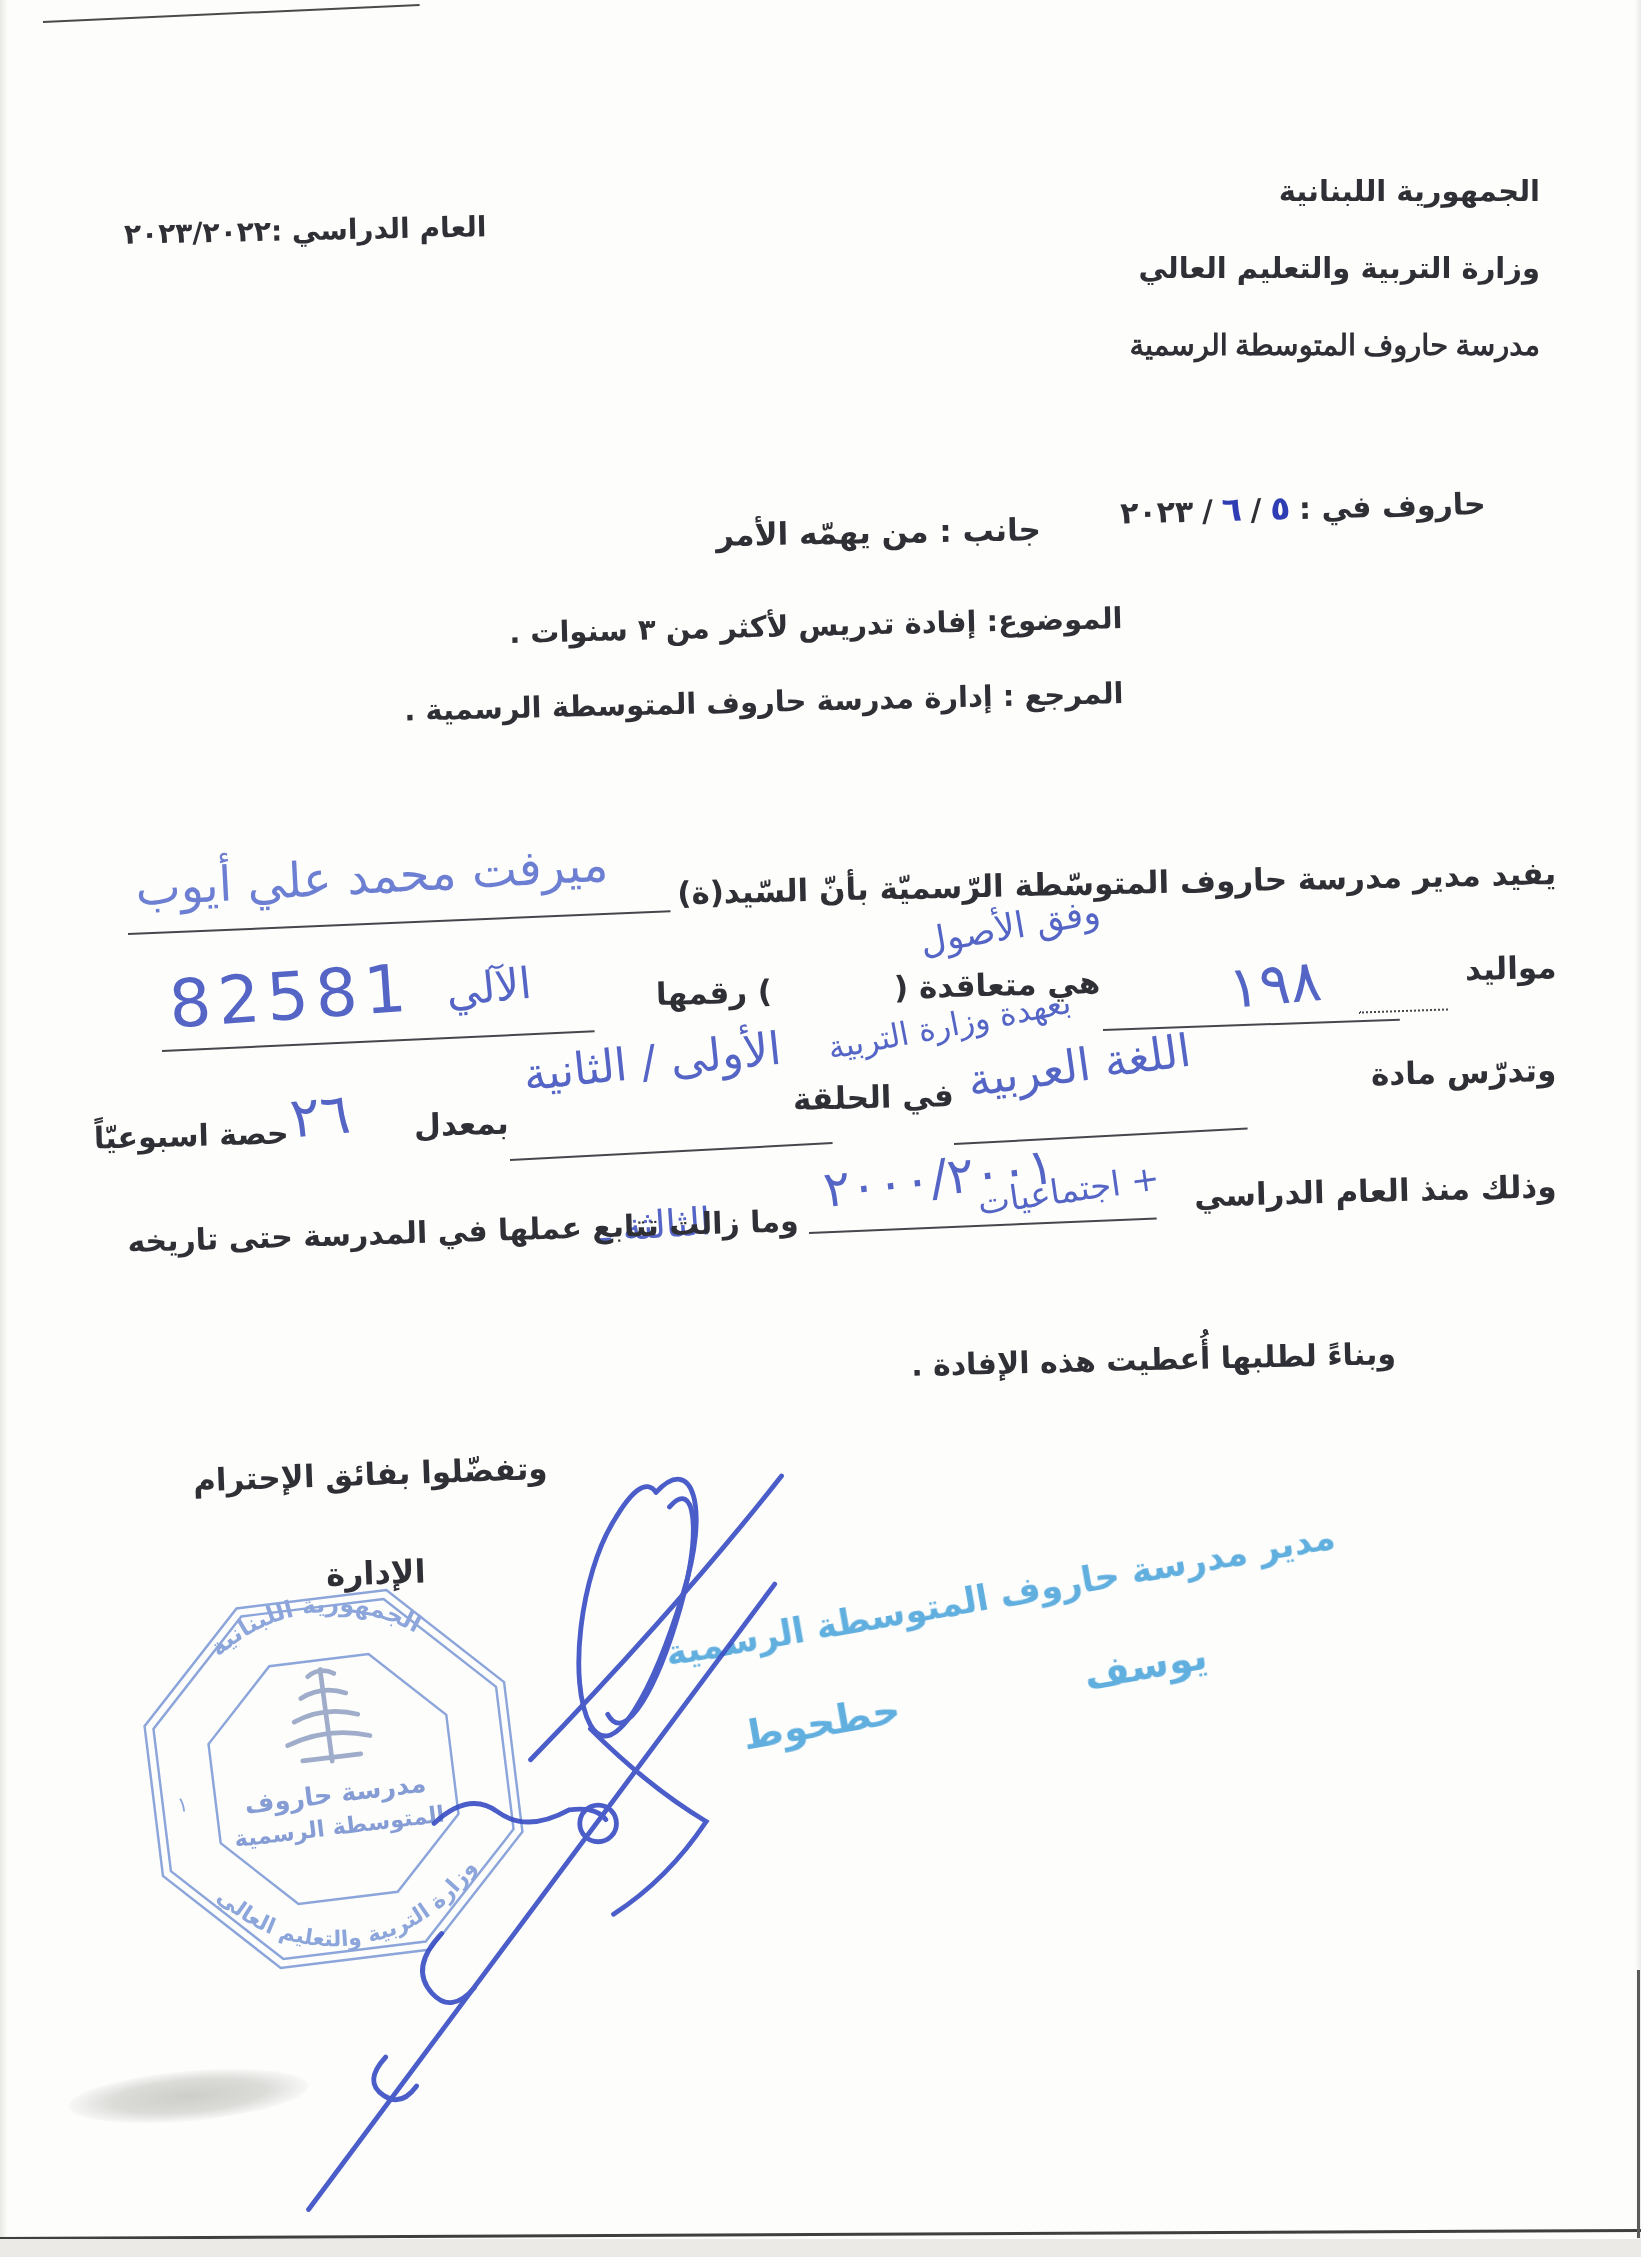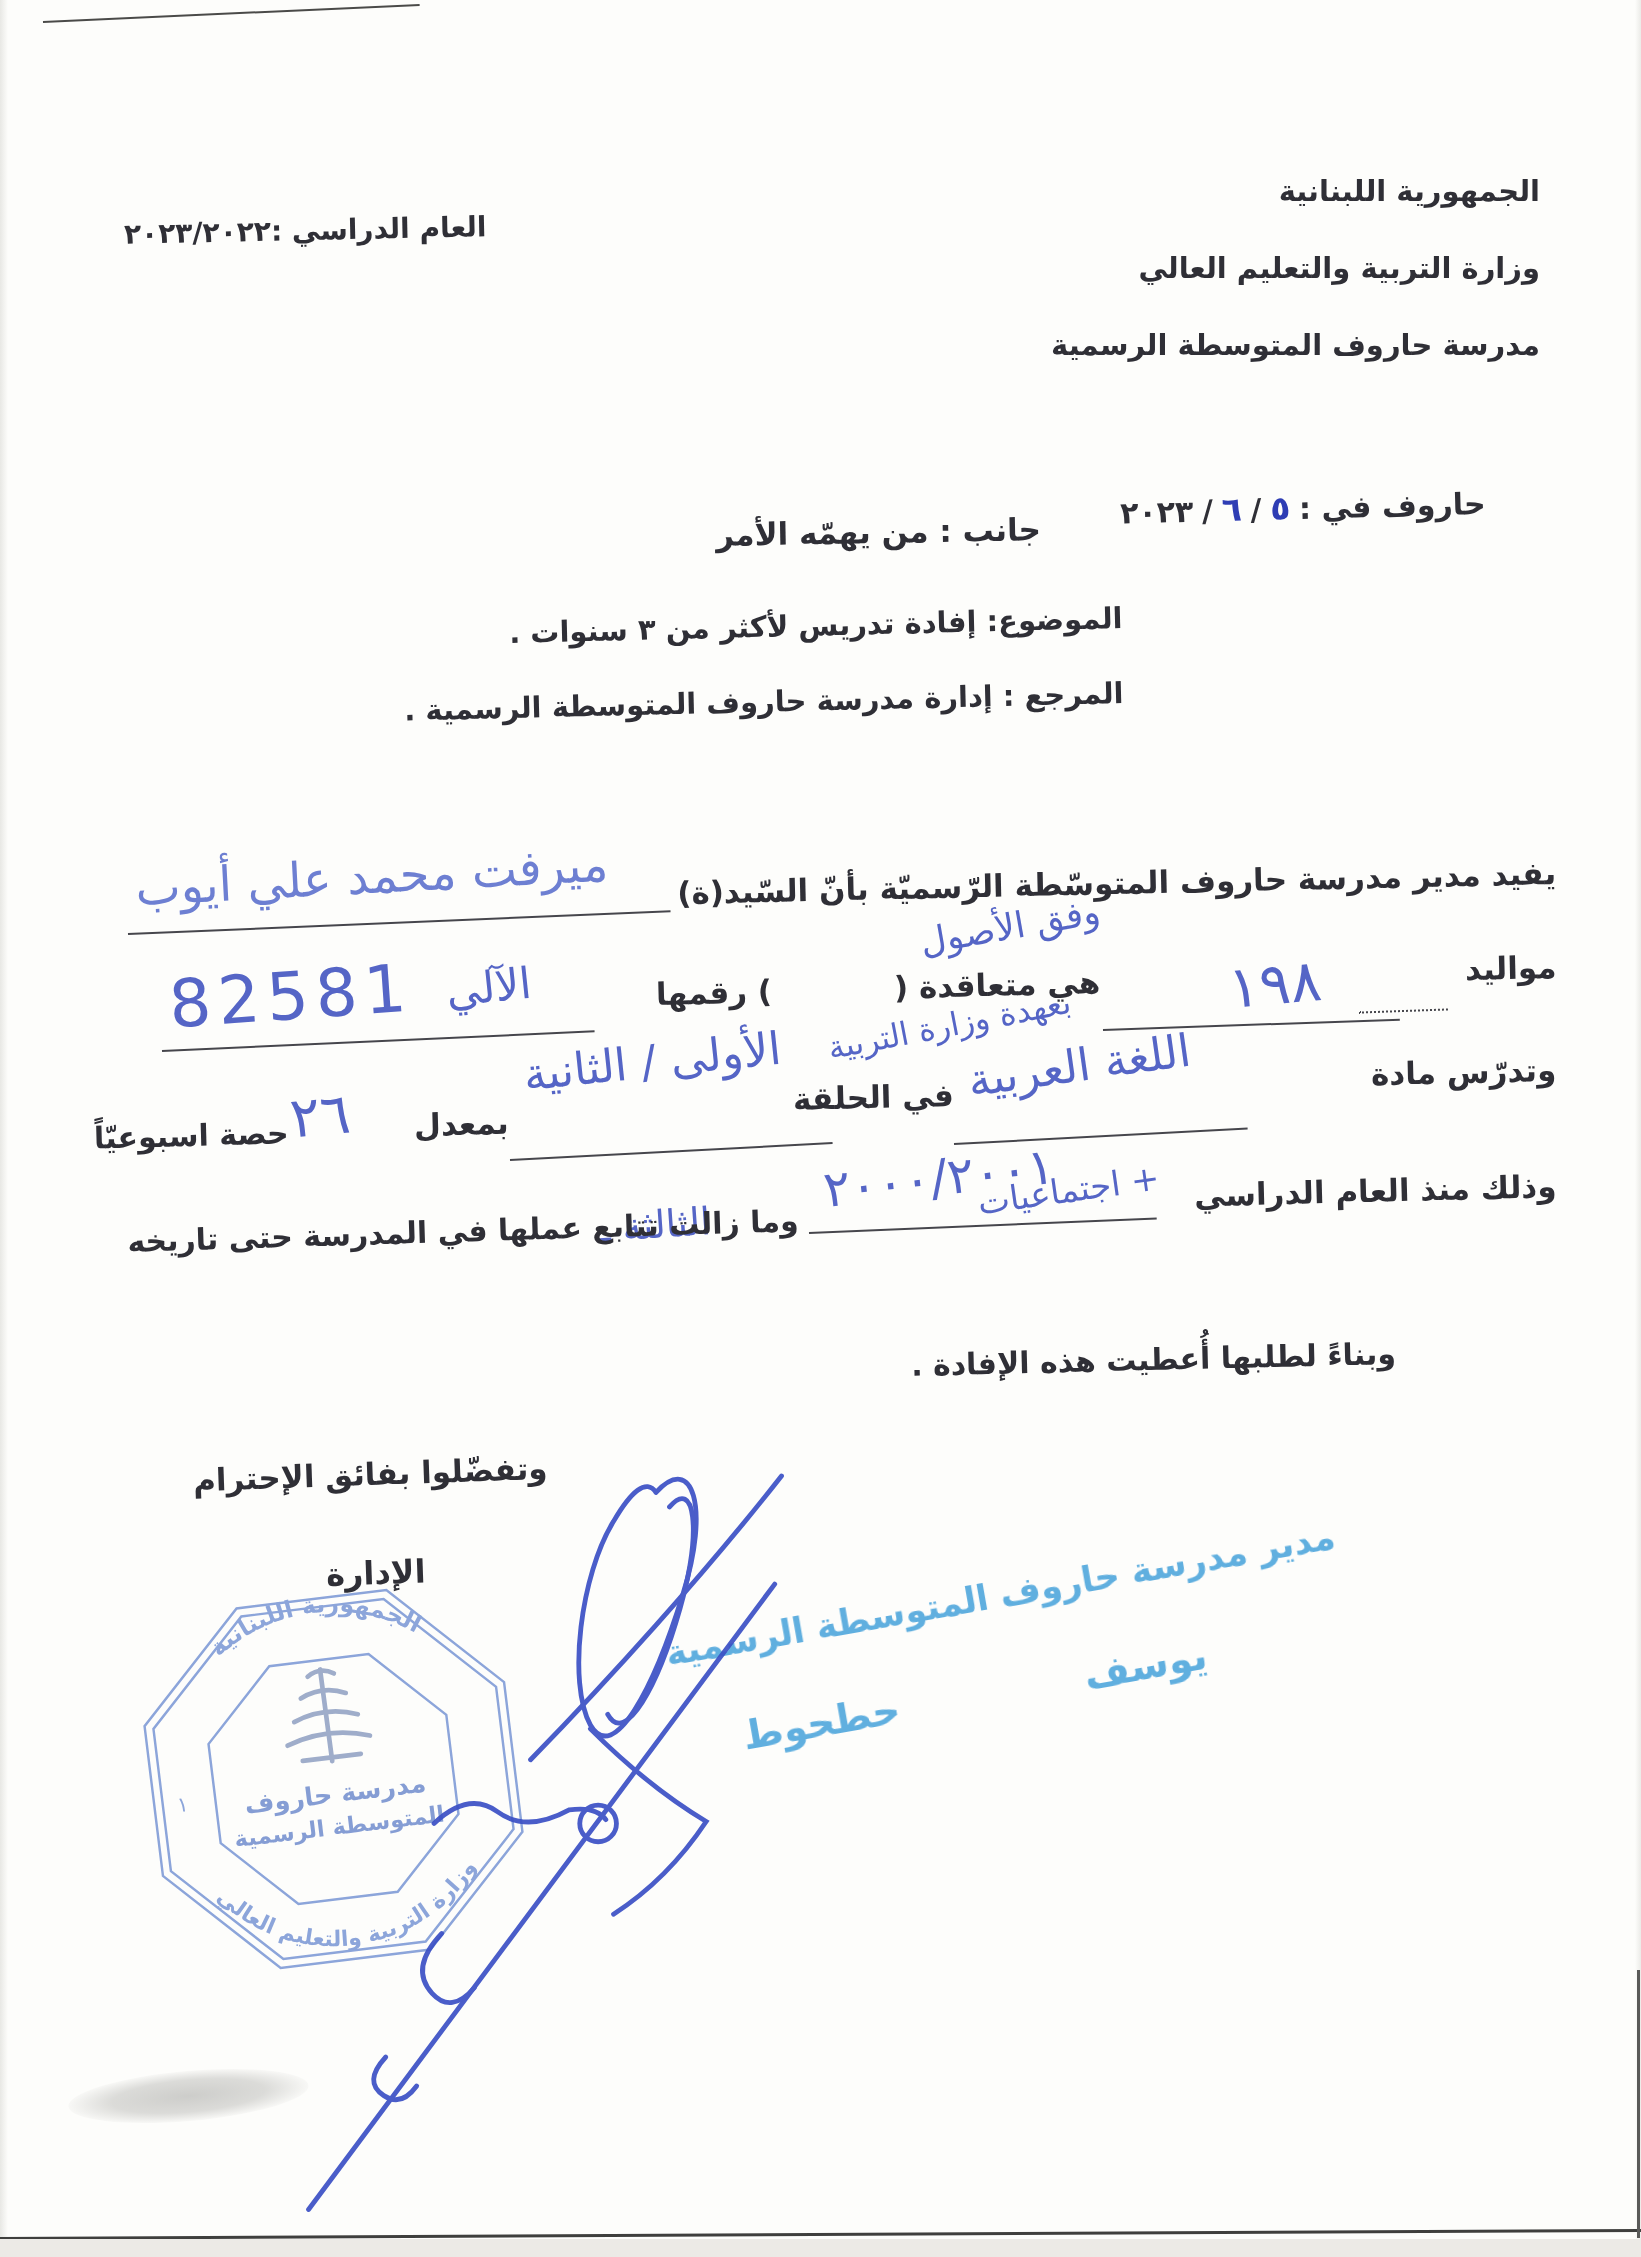--- a/index.html
+++ b/index.html
@@ -38,21 +38,21 @@
 <div class="edge-strip-left"></div>
 <div class="edge-strip-right"></div>
 <div class="abs" style="left:43px;top:21px;width:377px;height:2.4px;background:#4a4a48;transform:rotate(-2.6deg);transform-origin:left center;"></div>
 <div class="abs" style="left:0;top:2237px;width:1641px;height:2.9px;background:#3f3f3d;transform:rotate(-0.28deg);transform-origin:left center;"></div>
 <div class="abs" style="left:0;top:2239px;width:1641px;height:18.3px;background:#eceae6;"></div>
 <div class="abs" style="right:1px;top:1970px;width:2.9px;height:268px;background:#5a5a58;"></div>
 <div class="smudge" style="left:68px;top:2071px;width:241px;height:50px;transform:rotate(-5deg);"></div>
 
 <div class="abs rtl printed" style="right:101px;top:174px;font-size:29px;">الجمهورية اللبنانية</div>
 <div class="abs rtl printed" style="right:101px;top:251px;font-size:29px;">وزارة التربية والتعليم العالي</div>
-<div class="abs rtl printed" style="right:101px;top:328px;font-size:29px;">مدرسة حاروف المتوسطة الرسمية</div>
+<div class="abs rtl printed" style="right:101px;top:328px;font-size:29px;font-family:Liberation Serif, serif;">مدرسة حاروف المتوسطة الرسمية</div>
 
 <div class="abs rtl printed" style="left:124px;top:214px;font-size:28px;transform:rotate(-1.2deg);">العام الدراسي :٢٠٢٣/٢٠٢٢</div>
 
 <div class="abs rtl daterow" style="right:156px;top:483px;font-size:30px;transform:rotate(-1.5deg);transform-origin:right center;">
   <span class="printed">حاروف في :</span>
   <span class="bluedigit" style="font-size:33px;">٥</span>
   <span class="printed">/</span>
   <span class="bluedigit" style="font-size:33px;">٦</span>
   <span class="printed">/</span>
   <span class="printed">٢٠٢٣</span>

